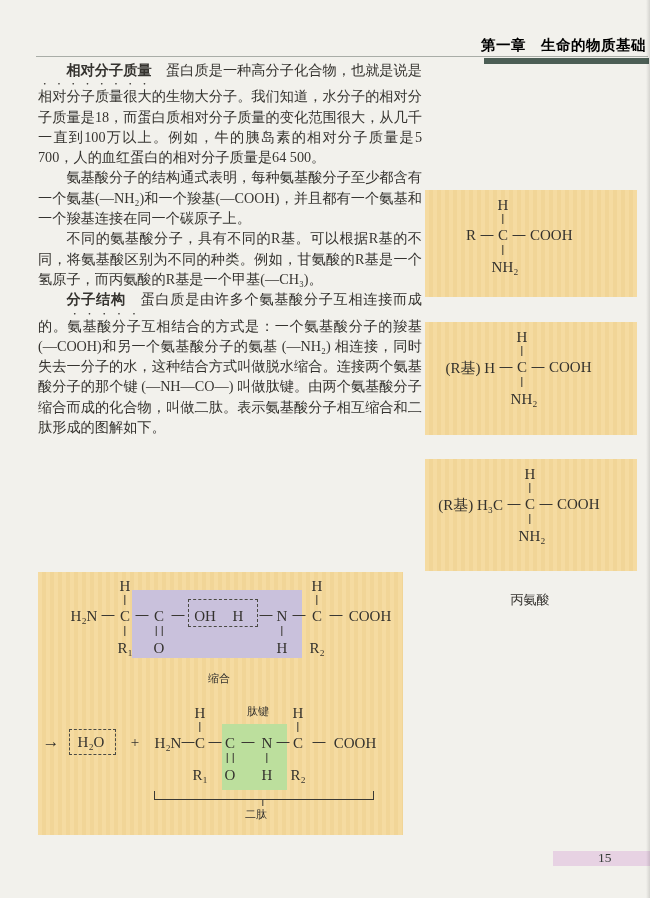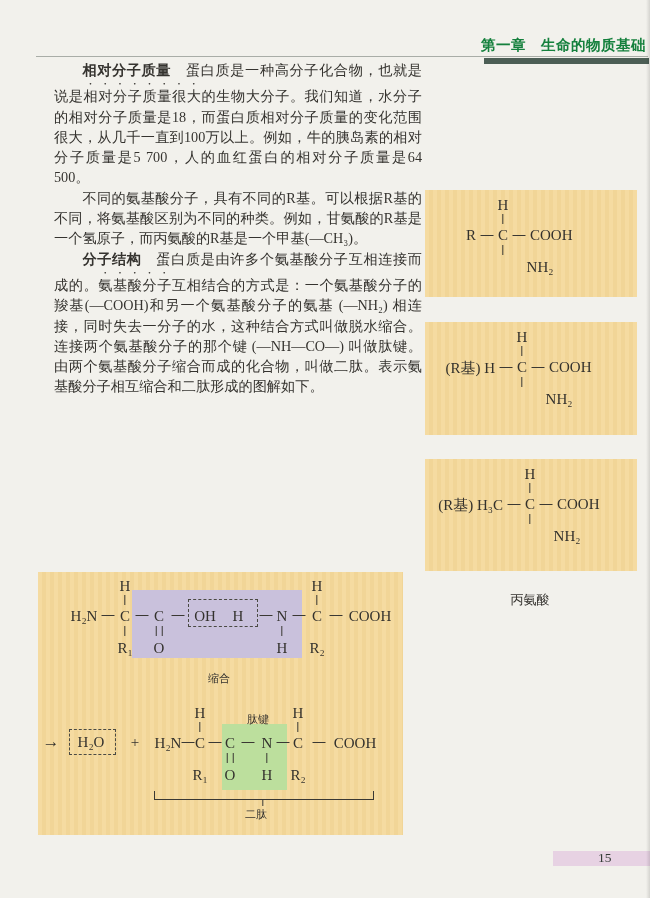--- a/index.html
+++ b/index.html
@@ -14,33 +14,33 @@
   .page::after{
     content:'';position:absolute;right:0;top:0;width:4px;height:100%;
     background:linear-gradient(to left,rgba(0,0,0,.12),rgba(0,0,0,0));
     pointer-events:none;
   }
 
   
   .header-title{
     position:absolute;top:36px;right:4px;
     font-size:14.5px;font-weight:600;letter-spacing:.5px;
-    color:#15803d;white-space:nowrap;
+    color:#000000;white-space:nowrap;
   }
   .header-rule{position:absolute;left:36px;top:56px;width:612px;height:1px;background:#a9ada7;}
   .header-bar{position:absolute;left:484px;top:58px;width:165px;height:6px;background:var(--accent,#4c5e55);}
 
   
   .body-text{
     position:absolute;left:38px;top:60px;width:384px;
     font-size:14.2px;line-height:20.3px;
     text-align:justify;
   }
   .body-text p{margin:0;}
-  .body-text p.indent{text-indent:2em;margin-left:16px;}
+  .body-text p.indent{text-indent:2em;}
   .bold-term{font-weight:bold;}
   .em-dots{
     -webkit-text-emphasis:filled dot;
     -webkit-text-emphasis-position:over right;
     text-emphasis:filled dot;
     text-emphasis-position:over right;
   }
 
   
   .ybox{
@@ -52,21 +52,21 @@
   
   .aa-box{left:425px;width:212px;}
   .aa1{top:190px;height:107px;--cx:78px;}
   .aa2{top:322px;height:113px;--cx:97px;}
   .aa3{top:459px;height:112px;--cx:105px;}
   .aa-box .f{position:absolute;font-size:15px;white-space:nowrap;color:#33312d;}
   .aa-top   {left:var(--cx);top:7px;transform:translateX(-50%);}
   .aa-center{left:var(--cx);top:37px;transform:translateX(-50%);}
   .aa-left  {right:calc(100% - var(--cx) + 27px);top:37px;}
   .aa-right {left:calc(var(--cx) + 27px);top:37px;}
-  .aa-bottom{left:calc(var(--cx) + 2px);top:69px;transform:translateX(-50%);margin-left:35px;}
+  .aa-bottom{left:calc(var(--cx) + 2px);top:69px;transform:translateX(-50%);}
   .aa-caption{
     position:absolute;left:calc(var(--cx) - 80px);width:160px;top:87px;
     text-align:center;font-size:13px;color:#33312d;white-space:nowrap;margin-top:45px;
   }
   .vbond{position:absolute;width:1.4px;height:10px;background:#3a3833;transform:translateX(-50%);}
   .aa-box .vbond.up  {left:var(--cx);top:24px;}
   .aa-box .vbond.down{left:var(--cx);top:55px;}
   .hbond{position:absolute;width:13px;height:1.4px;background:#3a3833;transform:translateX(-50%);}
   .aa-box .hbond.l{left:calc(var(--cx) - 16px);top:45px;}
   .aa-box .hbond.r{left:calc(var(--cx) + 16px);top:45px;}
@@ -85,21 +85,21 @@
     position:absolute;z-index:2;font-size:15px;white-space:nowrap;
     transform:translateX(-50%);color:#33312d;
   }
   .big-box .tk.big{font-size:17px;}
   .big-box .vbond,.big-box .hbond,.big-box .dbond{z-index:2;}
   .diagram-caption{
     position:absolute;z-index:2;transform:translateX(-50%);
     font-size:11px;color:#33312d;white-space:nowrap;
   }
   .cap-suohe{left:181px;top:99px;}
-  .cap-taijian{left:220px;top:140px;}
+  .cap-taijian{left:220px;top:132px;}
   .cap-erctai{left:218px;top:235px;}
   .dipeptide-brace{
     position:absolute;left:116px;top:219px;width:218px;height:8px;z-index:2;
     border-left:1.4px solid #3a3833;border-right:1.4px solid #3a3833;
     border-bottom:1.4px solid #3a3833;
   }
   .brace-tick{position:absolute;left:225px;top:227px;width:1.4px;height:7px;background:#3a3833;transform:translateX(-50%);z-index:2;}
 
   
   .page-bar{position:absolute;left:553px;top:851px;width:97px;height:15px;background:var(--pink,#e7d2e3);}
@@ -109,20 +109,21 @@
 <body>
 
 <div class="page">
 
   <div class="header-title">第一章　生命的物质基础</div>
   <div class="header-rule"></div>
   <div class="header-bar"></div>
 
   <div class="body-text">
       <p class="indent"><span class="bold-term">相对分子质量</span><span>　蛋白质是一种高分子化合物，也就是说是</span><span class="em-dots">相对分子质量很大</span><span>的生物大分子。我们知道，水分子的相对分子质量是18，而蛋白质相对分子质量的变化范围很大，从几千一直到100万以上。例如，牛的胰岛素的相对分子质量是5 700，人的血红蛋白的相对分子质量是64 500。</span></p>
+      <p class="indent"><span>氨基酸分子的结构通式表明，每种氨基酸分子至少都含有一个氨基(—NH₂)和一个羧基(—COOH)，并且都有一个氨基和一个羧基连接在同一个碳原子上。</span></p>
       <p class="indent"><span>不同的氨基酸分子，具有不同的R基。可以根据R基的不同，将氨基酸区别为不同的种类。例如，甘氨酸的R基是一个氢原子，而丙氨酸的R基是一个甲基(—CH₃)。</span></p>
       <p class="indent"><span class="bold-term">分子结构</span><span>　蛋白质是由许多个氨基酸分子互相连接而成的。</span><span class="em-dots">氨基酸分子</span><span>互相结合的方式是：一个氨基酸分子的羧基(—COOH)和另一个氨基酸分子的氨基 (—NH₂) 相连接，同时失去一分子的水，这种结合方式叫做脱水缩合。连接两个氨基酸分子的那个键 (—NH—CO—) 叫做肽键。由两个氨基酸分子缩合而成的化合物，叫做二肽。表示氨基酸分子相互缩合和二肽形成的图解如下。</span></p>
     </div>
 
   <div class="ybox aa-box aa1">
     <span class="f aa-top">H</span>
     <div class="vbond up"></div>
     <span class="f aa-left">R</span>
     <div class="hbond l"></div>
     <span class="f aa-center">C</span>

